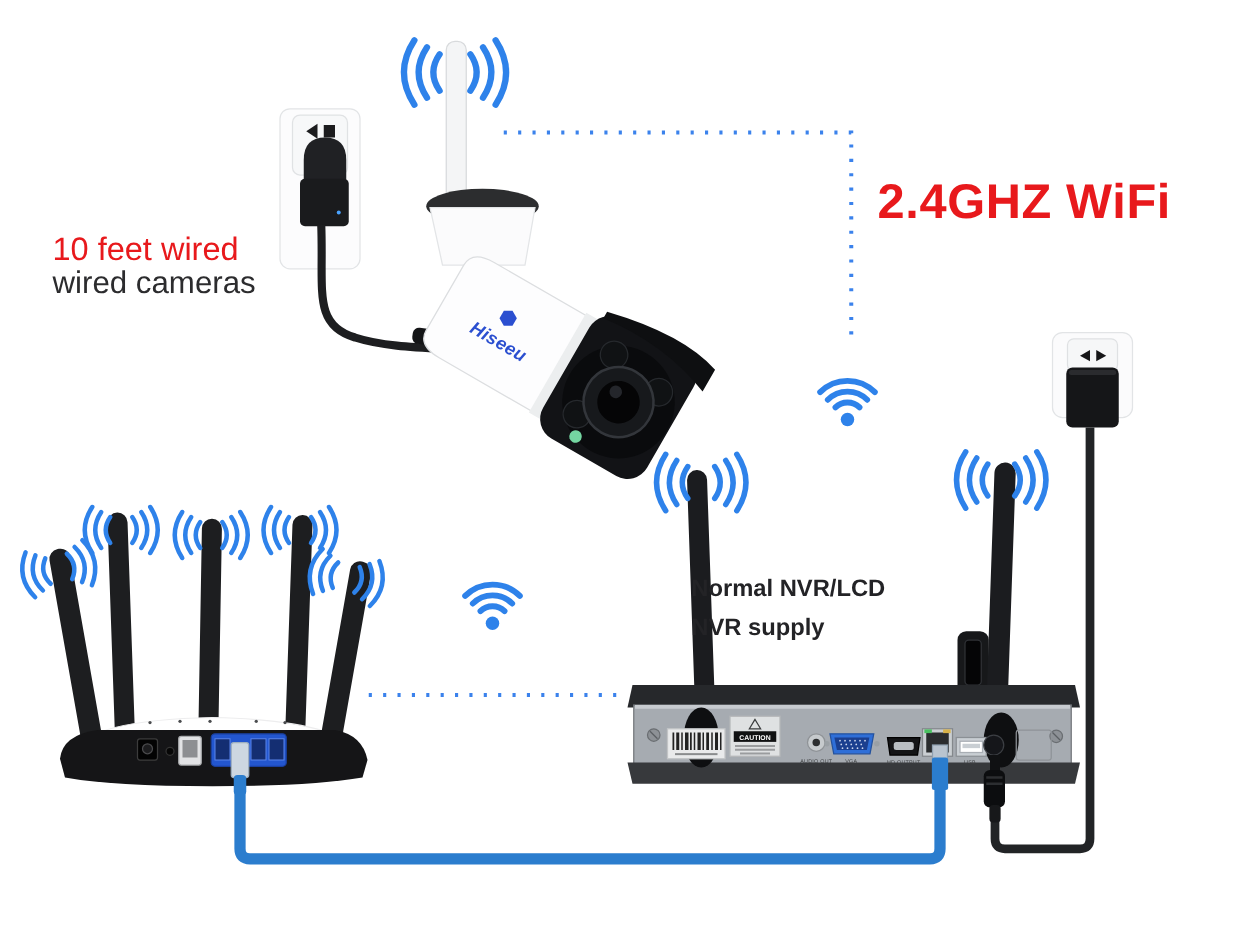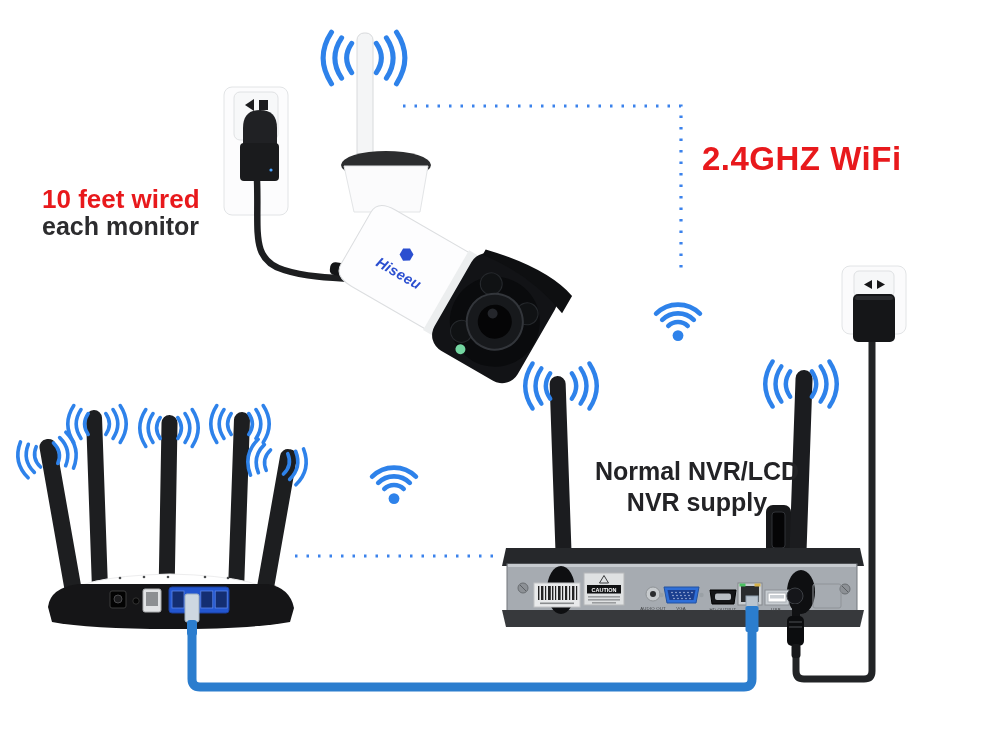--- a/index.html
+++ b/index.html
@@ -1,24 +1,24 @@
 <!DOCTYPE html>
 <html><head>
 <meta charset="utf-8">
 <style>
   html,body{margin:0;padding:0;background:#fff;}
   .canvas{position:relative;width:1000px;height:752px;background:#fff;overflow:hidden;
           font-family:"Liberation Sans",sans-serif;}
   .canvas svg{position:absolute;left:0;top:0;}
   .caption{position:absolute;white-space:nowrap;}
-  .power-note{left:42px;top:186px;font-size:25px;line-height:27px;font-weight:700;color:#2c2c2e;}
+  .power-note{left:42px;top:186px;font-size:25px;line-height:27px;font-weight:400;color:#2c2c2e;}
   .power-note .red{font-size:26px;color:#e8191c;}
-  .wifi-band{left:702px;top:140px;font-size:33px;font-weight:700;color:#e8191c;letter-spacing:.5px;}
-  .nvr-note{left:553px;top:456px;width:260px;text-align:center;font-size:25px;line-height:31px;
-            font-weight:600;color:#232326;white-space:normal;padding-left:14px;}
+  .wifi-band{left:702px;top:140px;font-size:39px;font-weight:700;color:#e8191c;letter-spacing:.5px;}
+  .nvr-note{left:553px;top:456px;width:260px;text-align:left;font-size:19px;line-height:31px;
+            font-weight:600;color:#232326;white-space:normal;}
 </style>
 </head>
 <body>
 
 <div class="canvas">
 
 <svg width="1000" height="752" viewBox="0 0 1000 752">
   <defs>
     <g id="waves" stroke="#2e82ea" stroke-width="4.5" fill="none" stroke-linecap="round">
       <path d="M-11,-13 Q-20,0 -11,13"></path>
@@ -236,21 +236,21 @@
   <use href="#waves" transform="translate(97,424) scale(0.8)"></use>
   <use href="#waves" transform="translate(169,428) scale(0.8)"></use>
   <use href="#waves" transform="translate(240,424) scale(0.8)"></use>
   <use href="#waves" transform="translate(277,462) rotate(12) scale(0.8)"></use>
   <use href="#waves" transform="translate(561,386) scale(0.98)"></use>
   <use href="#waves" transform="translate(801,384) scale(0.98)"></use>
 </svg>
 
 <div class="caption power-note">
   <div class="red">10 feet wired</div>
-  <div>each monitor</div>
+  <div>wired cameras</div>
 </div>
 
 <div class="caption wifi-band">2.4GHZ WiFi</div>
 
 <div class="caption nvr-note">
   <div>Normal NVR/LCD</div>
   <div>NVR supply</div>
 </div>
 
 </div>

